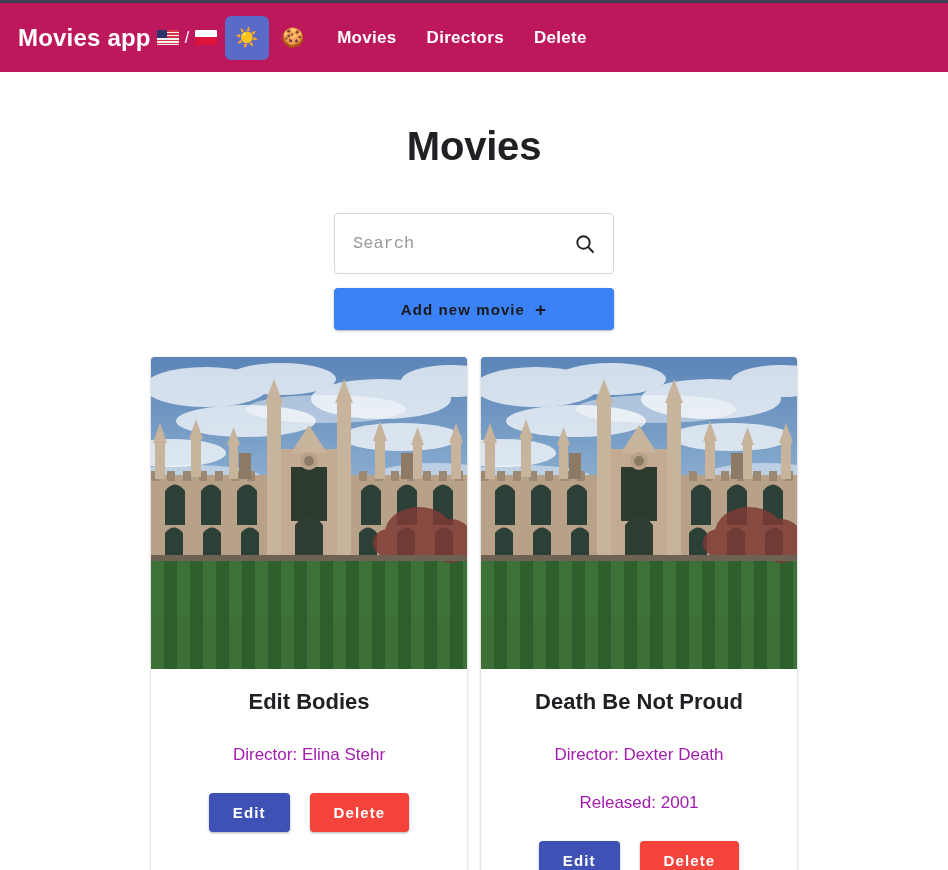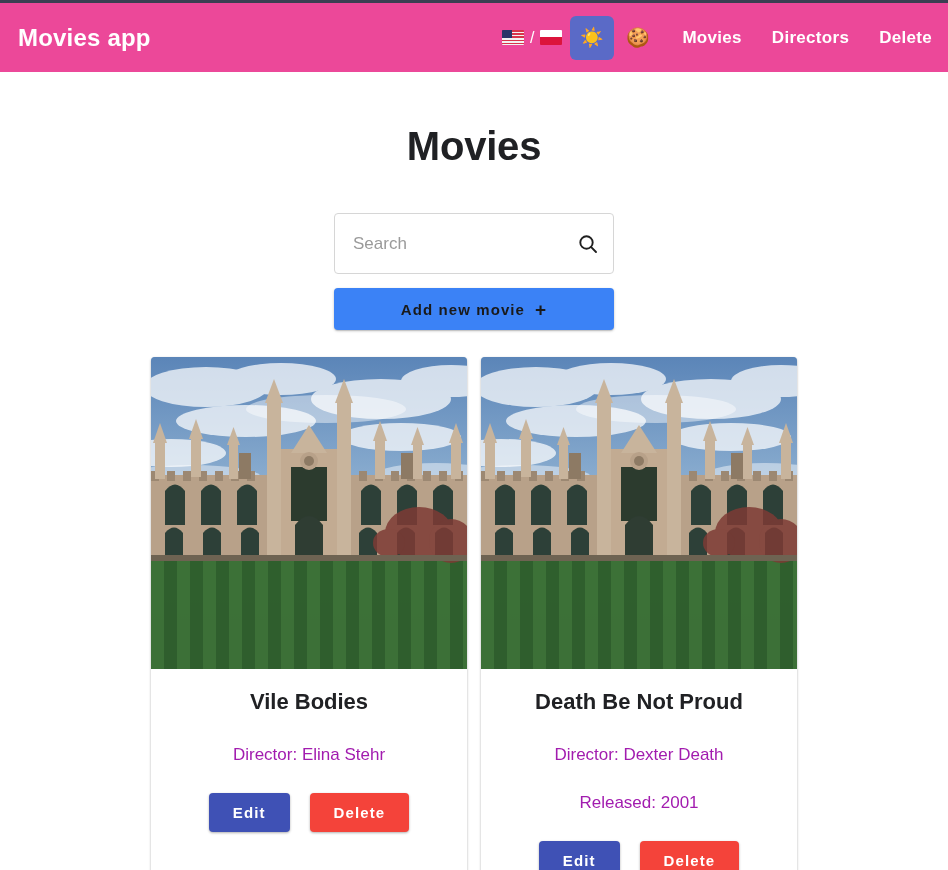--- a/index.html
+++ b/index.html
@@ -14,24 +14,24 @@
   
   .top-strip {
     height: 3px;
     background: #3b3f52;
     width: 100%;
   }
 
   
   .navbar {
     height: 69px;
-    background: #ec4899;
-    display: flex;
-    align-items: center;
-    justify-content: space-between;
+    background: #be185d;
+    display: flex;
+    align-items: center;
+    justify-content: flex-start;
     padding: 0 16px 0 18px;
   }
   .brand {
     color: #ffffff;
     font-size: 24px;
     font-weight: bold;
     letter-spacing: 0.2px;
     white-space: nowrap;
   }
   .nav-right {
@@ -128,21 +128,21 @@
     display: flex;
     align-items: center;
     padding: 0 16px 0 16px;
   }
   .search-input {
     flex: 1;
     border: none;
     outline: none;
     font-size: 17px;
     color: #b91c1c;
-    font-family: Liberation Sans, sans-serif;
+    font-family: Liberation Mono, monospace;
     background: transparent;
   }
   .search-input::placeholder { color: #9a9a9a; }
   .search-icon { display: flex; align-items: center; cursor: pointer; }
 
   .add-btn-wrap { width: 280px; margin: 14px auto 0 auto; }
   .add-btn {
     width: 280px;
     height: 42px;
     background: #3b82f6;
@@ -377,21 +377,21 @@
           </g>
           <g fill="#7e3b35" opacity="0.85">
             <ellipse cx="268" cy="176" rx="34" ry="26"></ellipse>
             <ellipse cx="300" cy="184" rx="22" ry="22"></ellipse>
             <ellipse cx="238" cy="186" rx="16" ry="14"></ellipse>
           </g>
           <rect x="0" y="198" width="316" height="6" fill="#6e6352"></rect>
         </svg>
       </div>
       <div class="card-body">
-        <h2 class="card-title">Vile Bodies</h2>
+        <h2 class="card-title">Edit Bodies</h2>
         <p class="card-line">Director: Elina Stehr</p>
         <div class="card-actions">
           <button class="btn btn-edit">Edit</button>
           <button class="btn btn-delete">Delete</button>
         </div>
       </div>
     </div>
 
     <div class="card">
       <div class="card-img">

